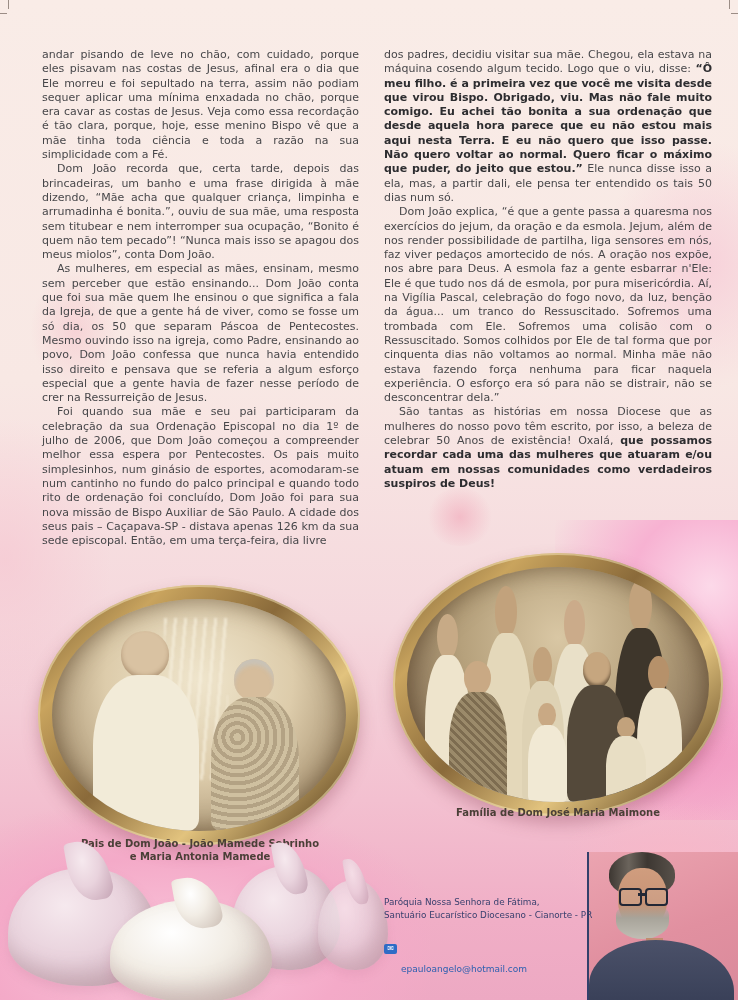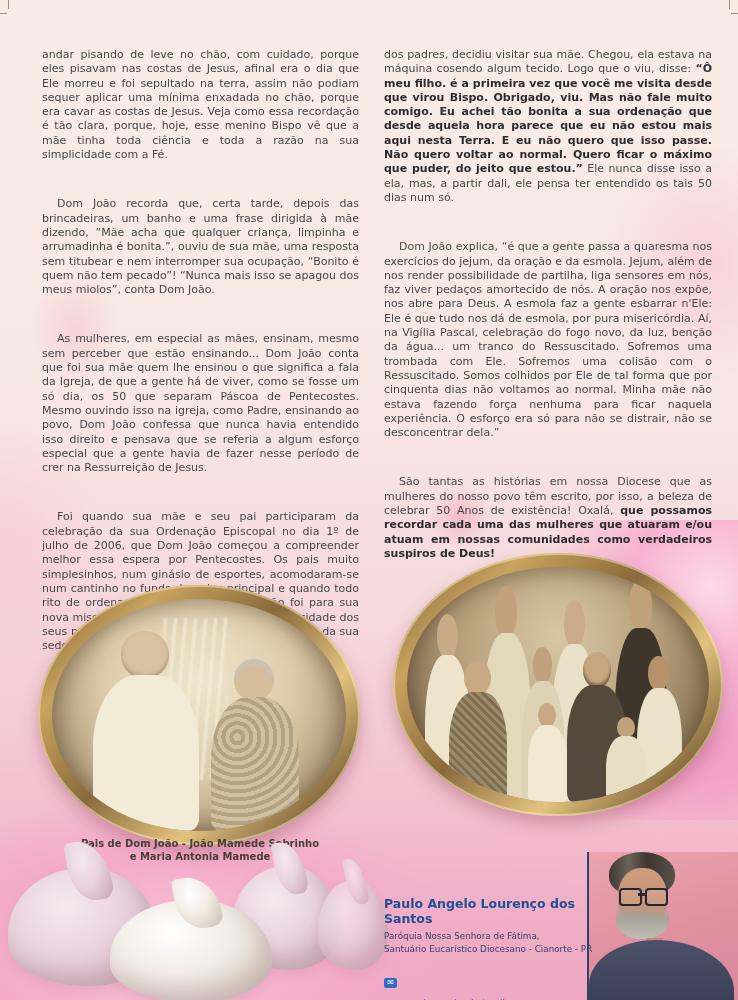--- a/index.html
+++ b/index.html
@@ -24,21 +24,21 @@
     background:radial-gradient(ellipse at 45% 60%,#fac6db 0%,#f4aac8 48%,rgba(244,170,200,0) 78%);}
   .rose-bottom-r{left:560px;top:800px;width:220px;height:120px;
     background:radial-gradient(ellipse at 50% 50%,rgba(248,184,200,.8) 0%,rgba(248,184,200,0) 72%);}
   
   .crop{position:absolute;background:#9b8d86;}
   
   .col{position:absolute;top:48px;color:#47474a;font-size:11px;line-height:14.3px;text-align:justify;}
   .col-left{left:42px;width:317px;}
   .col-right{left:384px;width:328px;}
   .col p{margin:0;}
-  .col p.indent{text-indent:15px;margin-top:35px;}
+  .col p.indent{text-indent:15px;}
   .col span.bold{font-weight:bold;color:#2d2d30;}
   
   .oval{position:absolute;border-radius:50%;
     background:linear-gradient(135deg,#6e5530 0%,#c9a45e 22%,#8a6a3a 45%,#e2c37e 68%,#7a5f34 88%,#b9934f 100%);
     box-shadow:0 8px 16px rgba(140,70,90,.35), inset 0 0 0 2px rgba(255,241,200,.45);}
   .oval .inner{position:absolute;inset:14px;border-radius:50%;overflow:hidden;
     box-shadow:inset 0 0 26px rgba(70,48,24,.6);}
   .inner-parents{background:radial-gradient(ellipse at 50% 35%,#efe5cc 0%,#ddccab 45%,#ab9675 78%,#7c694d 100%);}
   .inner-family{background:radial-gradient(ellipse at 50% 30%,#d9c7a4 0%,#b6a17c 45%,#8a755a 78%,#63523c 100%);}
   .fig{position:absolute;}
@@ -170,39 +170,41 @@
       <div class="fig" style="left:40%;top:58%;width:13%;height:42%;">
         <i class="fh" style="background:#c9a984;"></i>
           <i class="fb" style="background:#f1e9d4;"></i>
         </div>
       <div class="fig" style="left:66%;top:64%;width:13%;height:36%;">
         <i class="fh" style="background:#c2a27c;"></i>
           <i class="fb" style="background:#e8dec4;"></i>
         </div>
     </div>
   </div>
+  <div class="caption" style="left:400px;top:806px;width:316px;">
+    <div>Família de Dom José Maria Maimone</div>
+  </div>
 
   <div class="meringue pink" style="left:8px;top:868px;width:150px;height:118px;"></div>
   <div class="meringue pink" style="left:232px;top:866px;width:108px;height:104px;"></div>
   <div class="meringue pink" style="left:318px;top:880px;width:70px;height:90px;opacity:.8;"></div>
   <div class="meringue" style="left:110px;top:900px;width:162px;height:102px;"></div>
 
   <div class="author-photo">
     <i class="ap-hair"></i>
     <i class="ap-face"></i>
     <i class="ap-beard"></i>
     <i class="ap-glasses g1"></i>
     <i class="ap-glasses g2"></i>
     <i class="ap-bridge"></i>
     <i class="ap-collar"></i>
     <i class="ap-shirt"></i>
   </div>
 
   <div class="author-block">
-    <p class="author-name">Paulo Angelo Lourenço dos Santos</p>
     <p class="author-line">Paróquia Nossa Senhora de Fátima,</p>
     <p class="author-line">Santuário Eucarístico Diocesano - Cianorte - PR</p>
     <div class="email-row">
       <span class="mail-icon">✉</span>
       <span class="email-text">epauloangelo@hotmail.com</span>
     </div>
   </div>
 
 </div>
 

